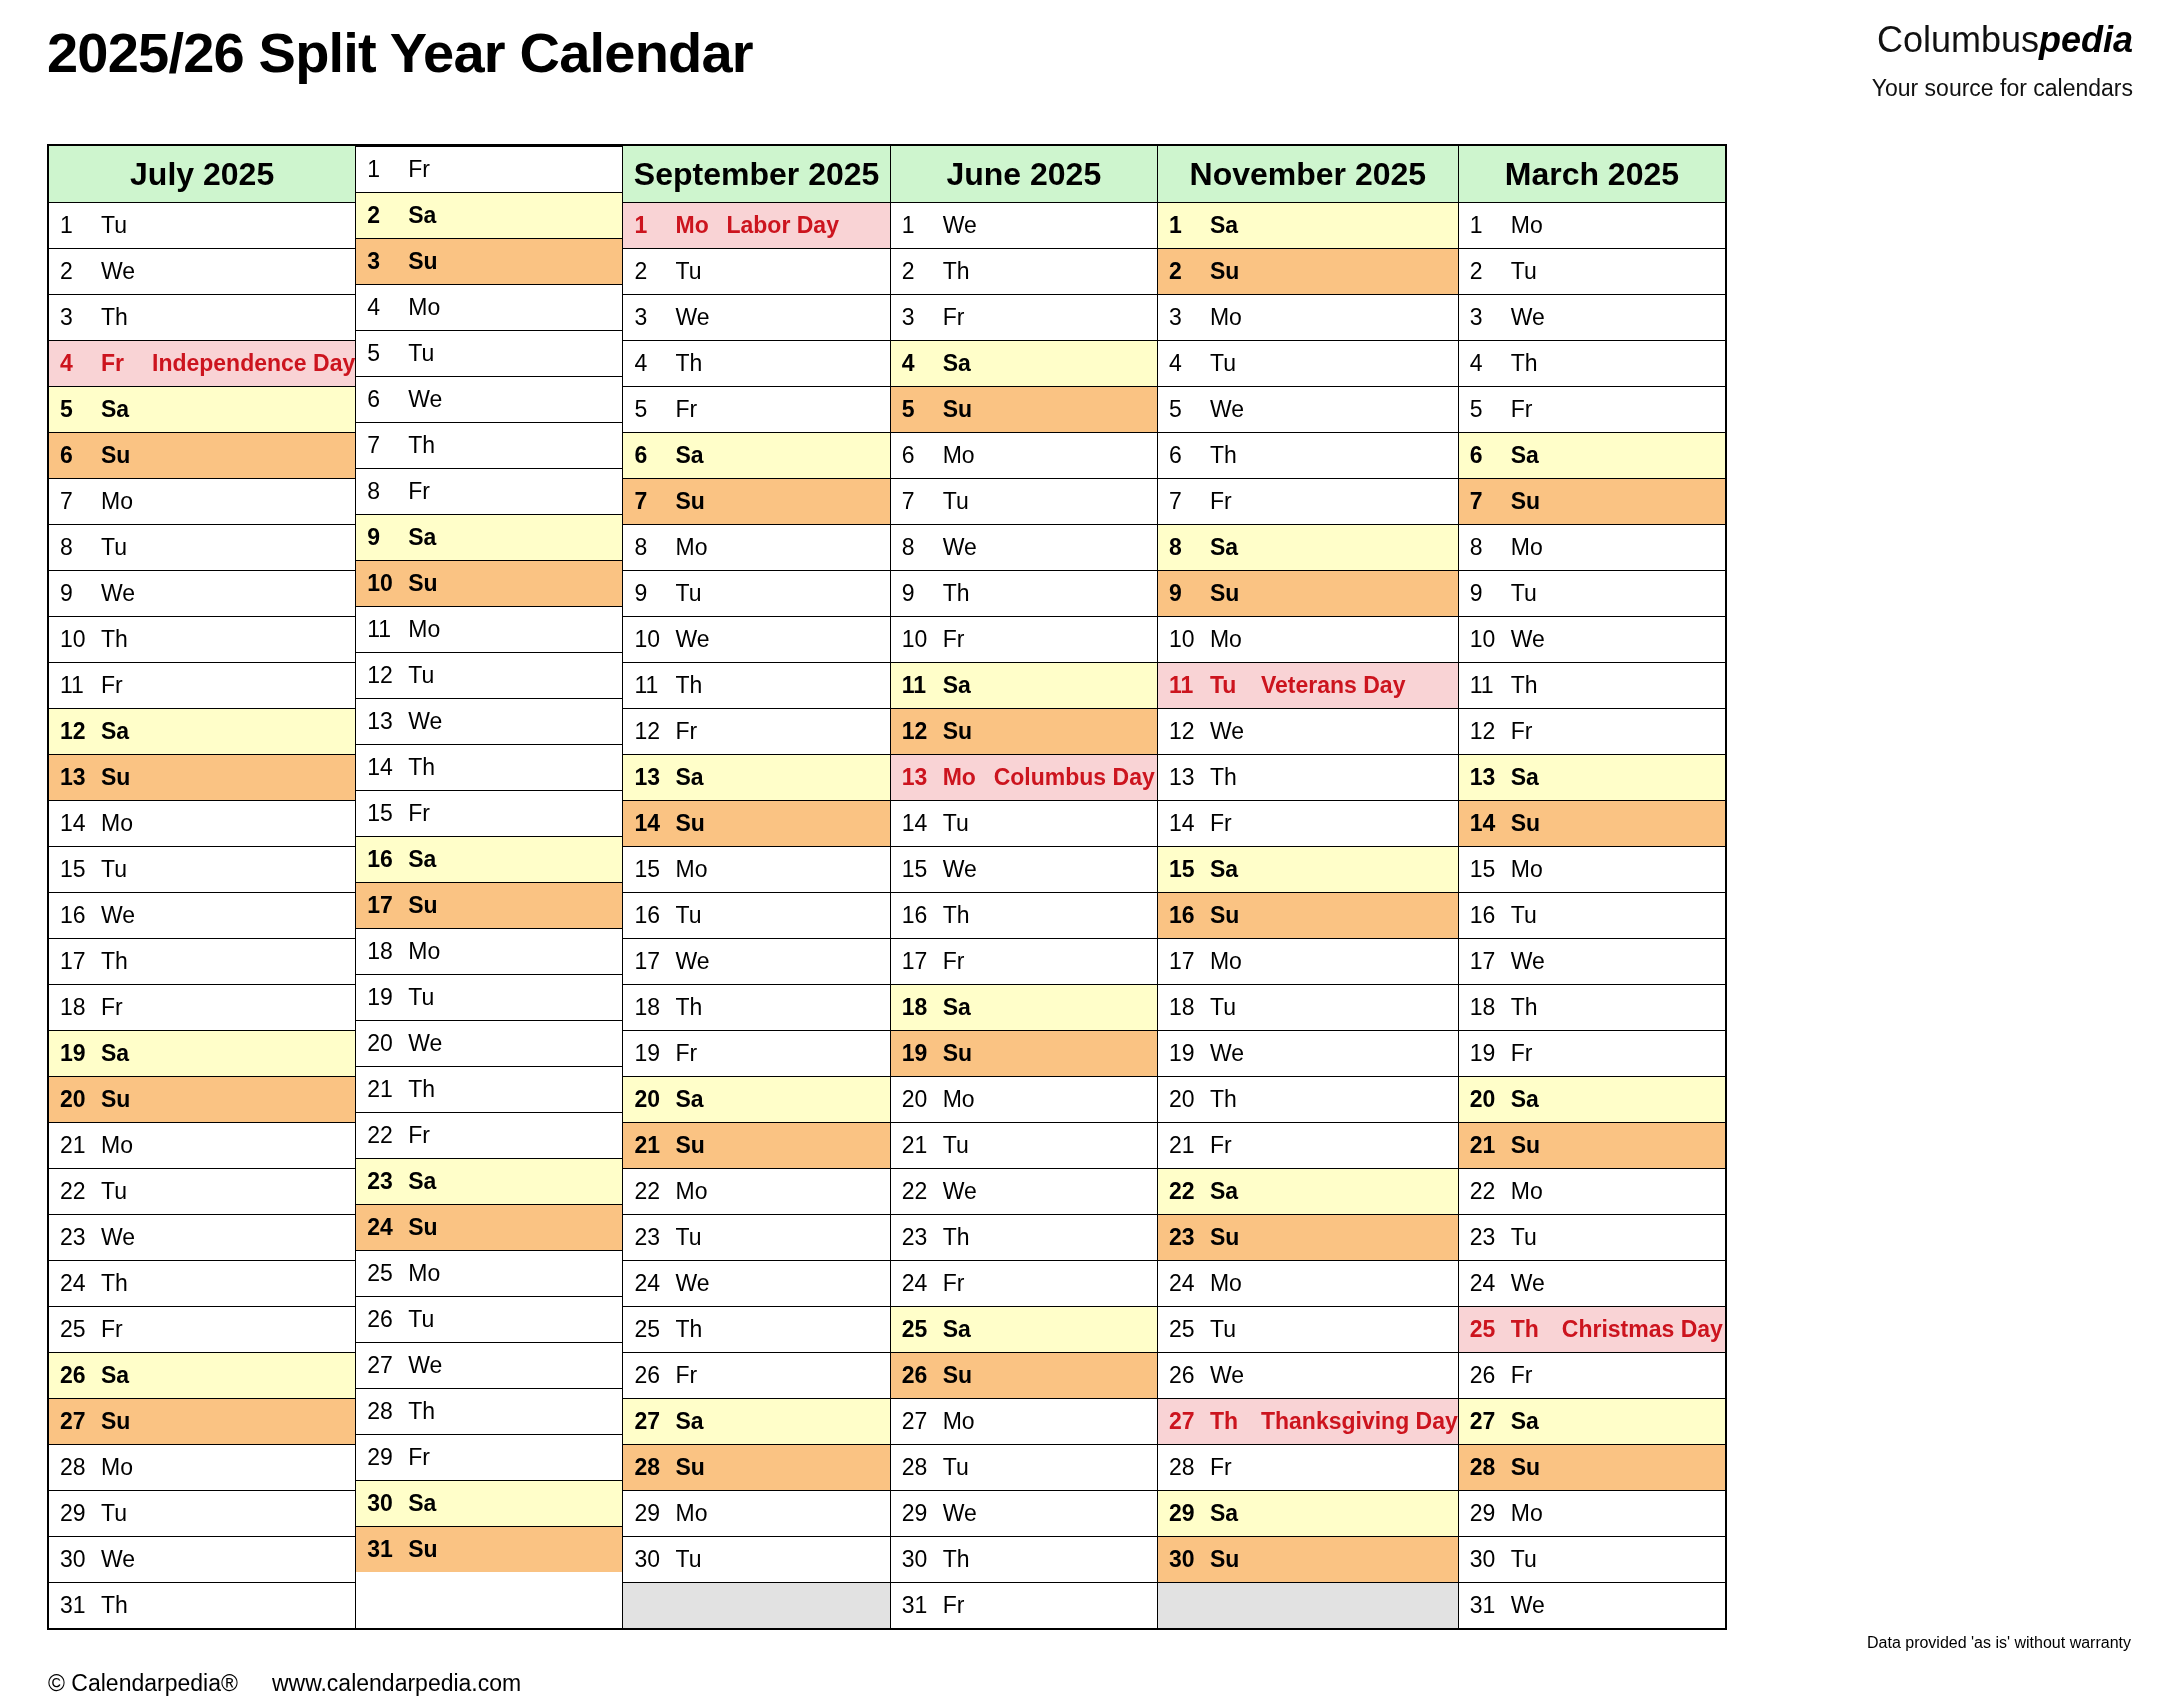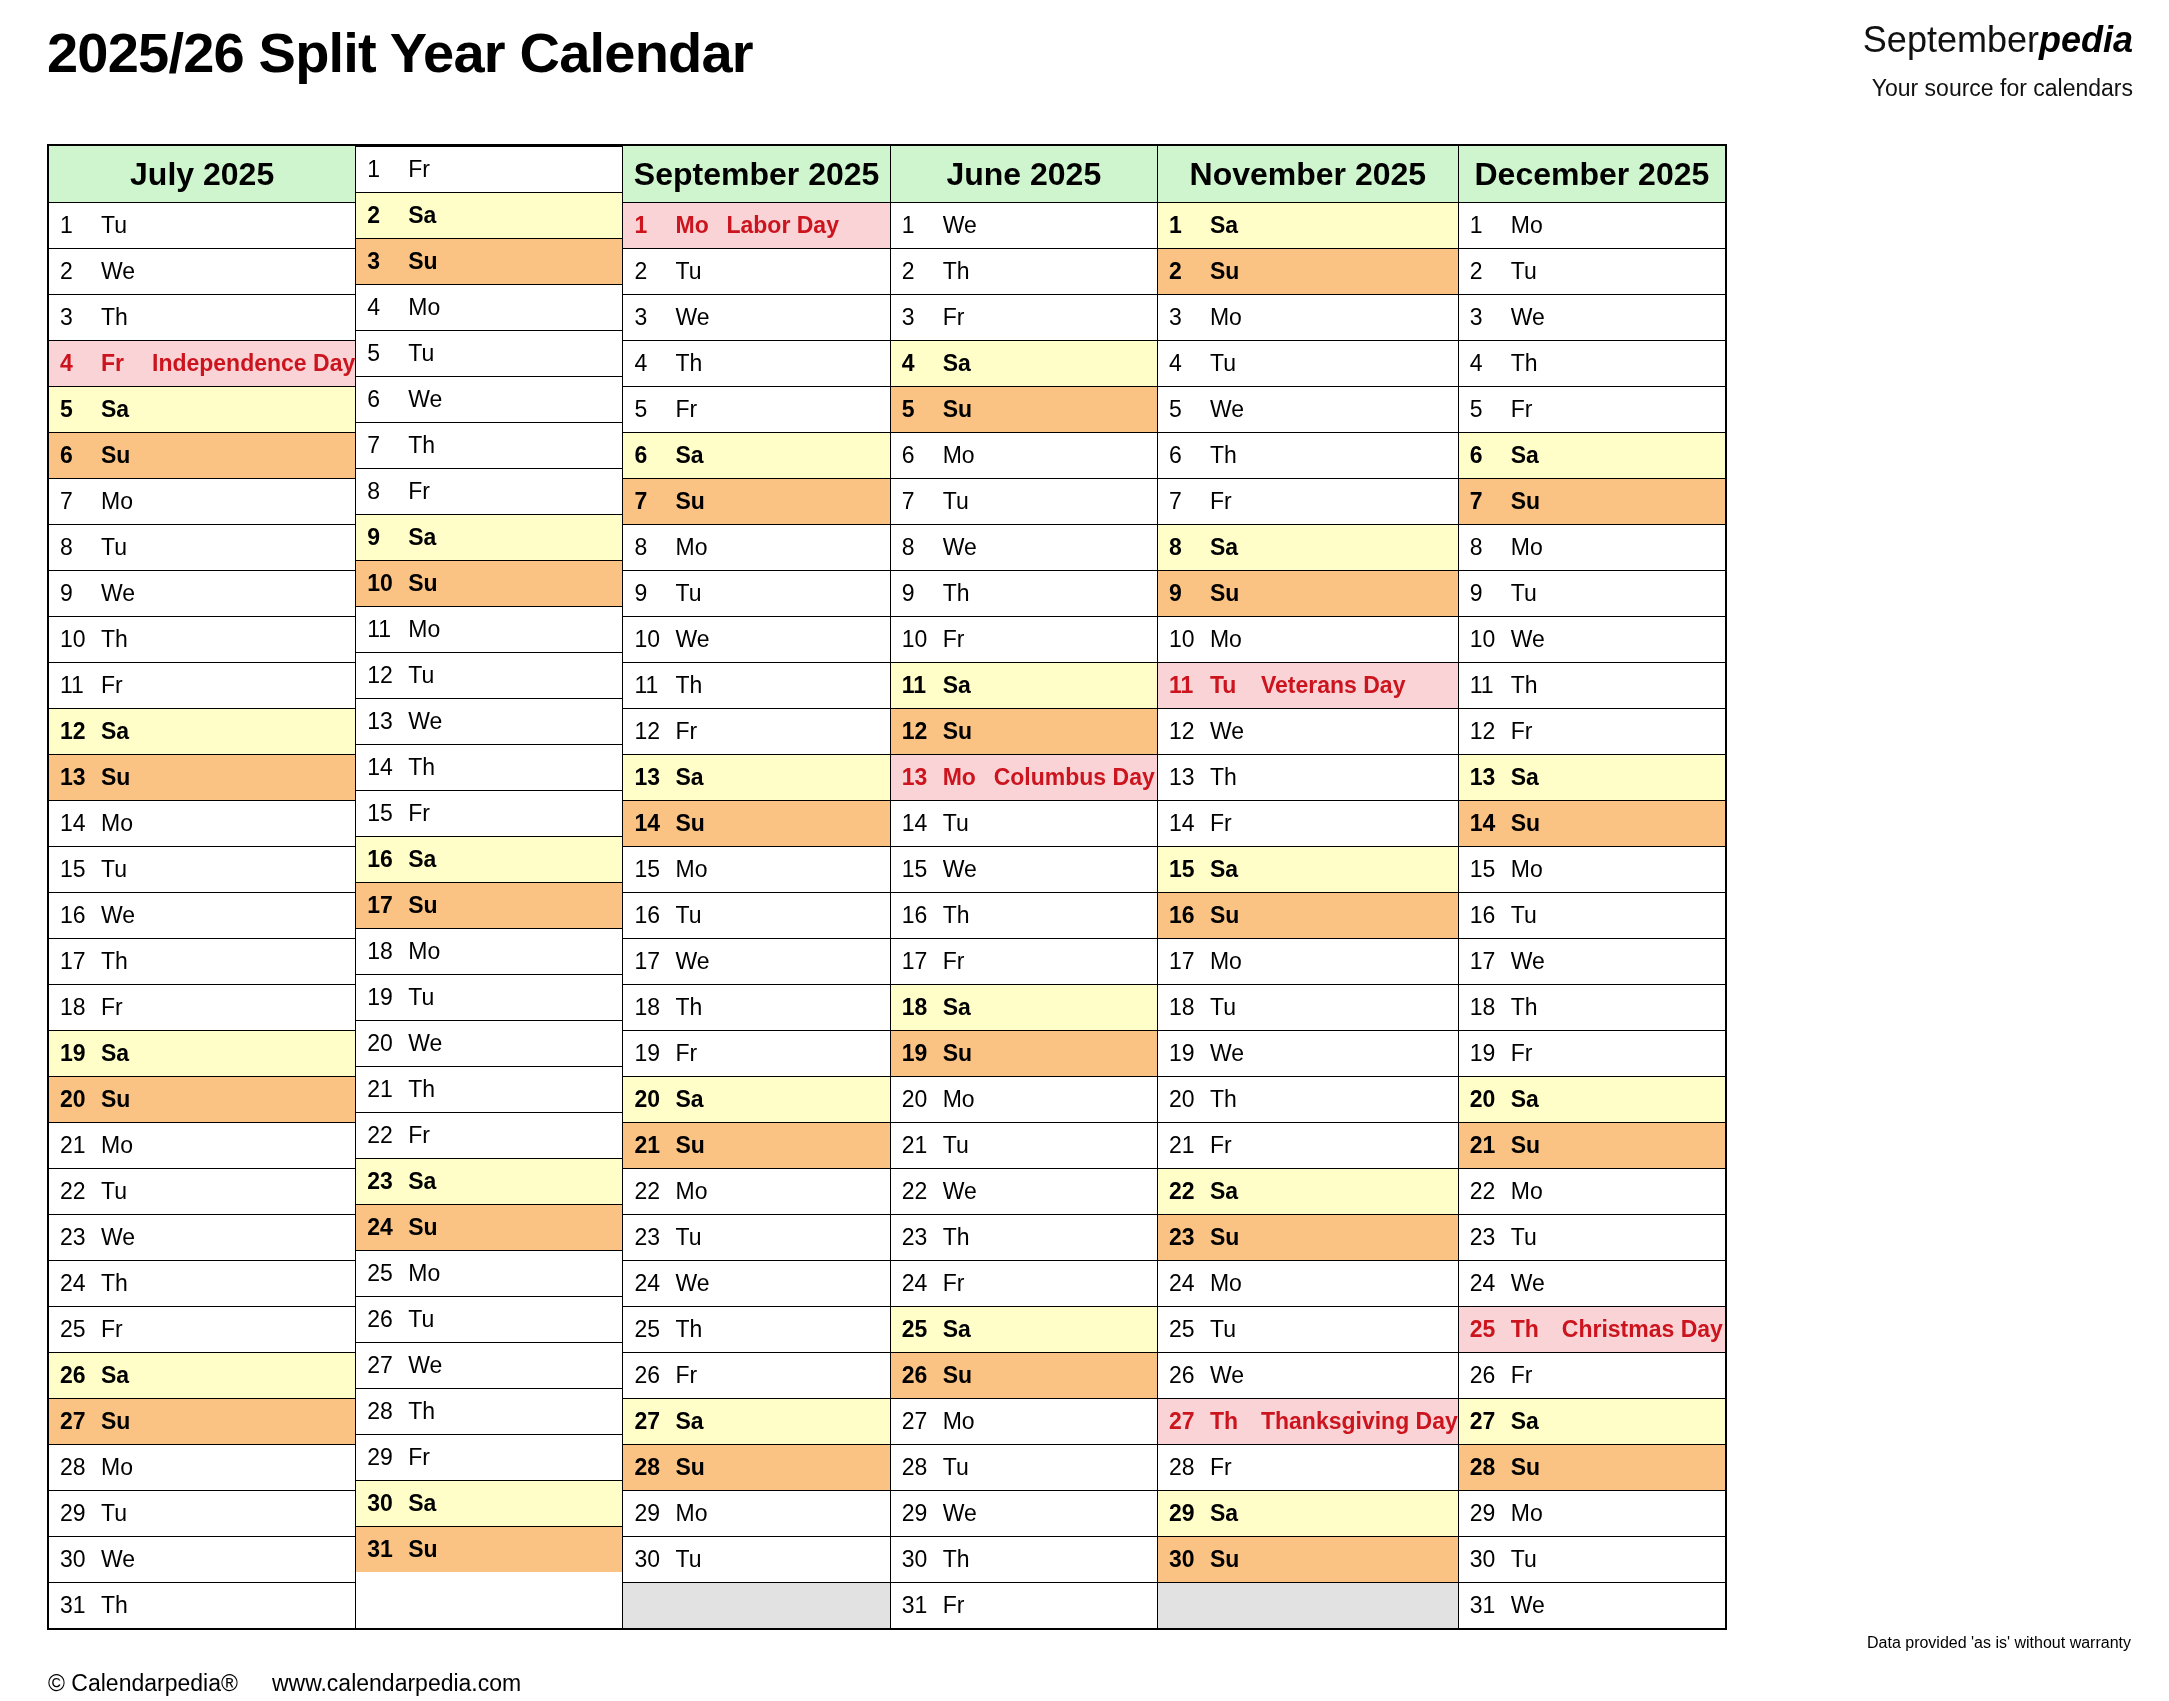--- a/index.html
+++ b/index.html
@@ -41,21 +41,21 @@
 </style>
 </head>
 <body>
 
 <div class="page">
 
   <div class="page-title">2025/26 Split Year Calendar</div>
 
   <div class="logo-block">
     <div class="logo-line">
-      <span class="logo-black">September</span><span class="logo-red">pedia</span>
+      <span class="logo-black">Columbus</span><span class="logo-red">pedia</span>
     </div>
     <div class="logo-tagline">Your source for calendars</div>
   </div>
 
   <div class="calendar" id="calendar-grid">
       <div class="month-col">
         <div class="month-header">July 2025</div>
         <div class="cell">
           <span class="num">1</span>
           <span class="wd">Tu</span>
@@ -681,21 +681,21 @@
           <span class="num">29</span>
           <span class="wd">Sa</span>
         </div>
         <div class="cell sun">
           <span class="num">30</span>
           <span class="wd">Su</span>
         </div>
         <div class="cell empty"></div>
       </div>
       <div class="month-col">
-        <div class="month-header">December 2025</div>
+        <div class="month-header">March 2025</div>
         <div class="cell">
           <span class="num">1</span>
           <span class="wd">Mo</span>
         </div>
         <div class="cell">
           <span class="num">2</span>
           <span class="wd">Tu</span>
         </div>
         <div class="cell">
           <span class="num">3</span>

